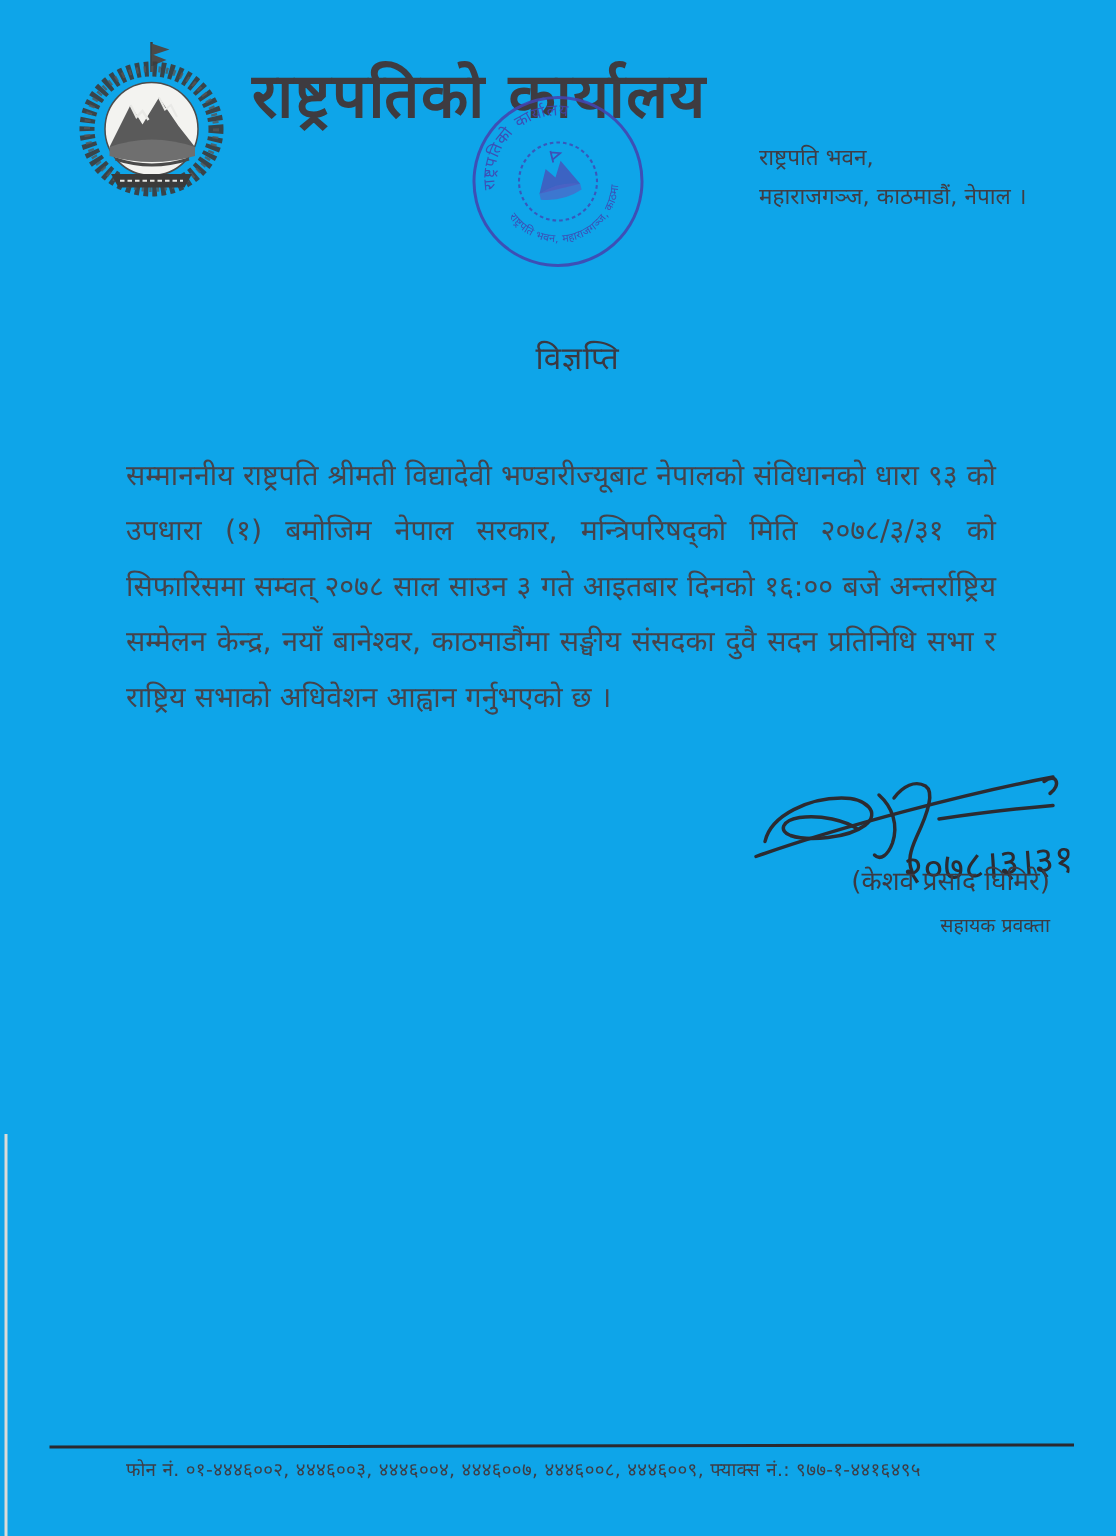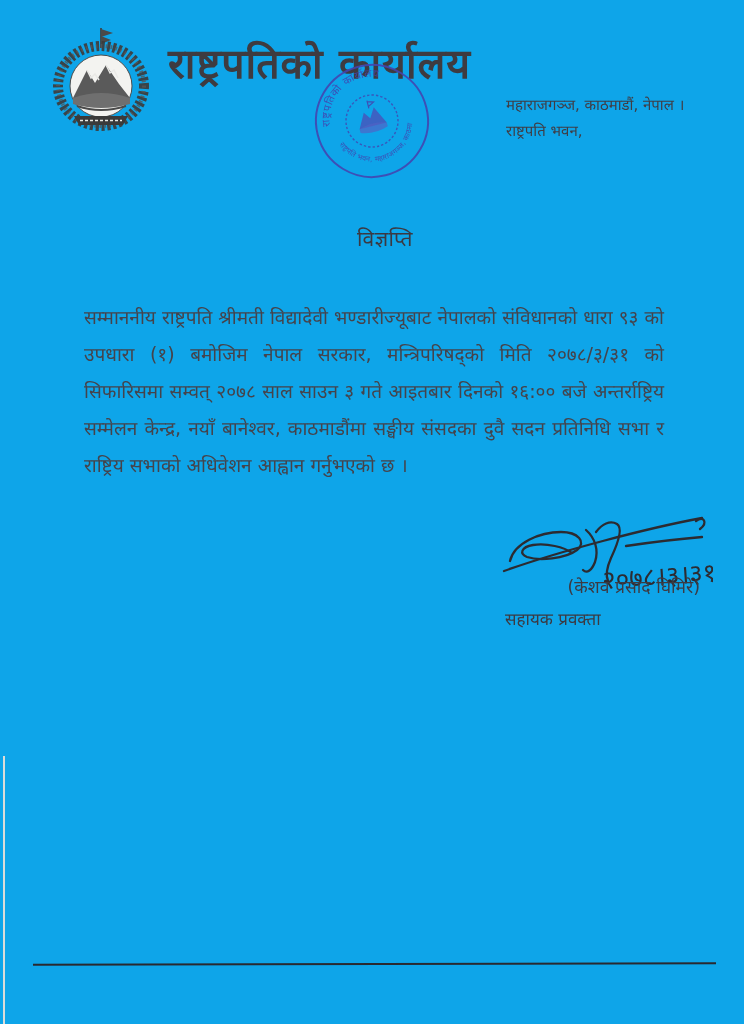--- a/index.html
+++ b/index.html
@@ -80,22 +80,22 @@
     width: 195px;
     text-align: right;
     font-size: 17.5px;
     color: #3c3a42;
     white-space: nowrap;
   }
   .signatory-role {
     position: absolute;
     left: 505px; top: 607px;
     width: 195px;
-    text-align: left;
-    font-size: 17px;
+    text-align: right;
+    font-size: 13px;
     color: #3c3a42;
   }
 
   
   .footer-rule {
     position: absolute;
     left: 33px; top: 963px;
     width: 683px; height: 2.4px;
     background: #2a292f;
     transform: rotate(-0.12deg);
@@ -166,22 +166,22 @@
       <text font-size="10.5" fill="#4343ae" letter-spacing="0.6">
         <textPath href="#sealTopArc" startOffset="8%">राष्ट्रपतिको कार्यालय</textPath>
       </text>
       <text font-size="7.2" fill="#4343ae" letter-spacing="0.2">
         <textPath href="#sealBottomArc" startOffset="2%">राष्ट्रपति भवन, महाराजगञ्ज, काठमाडौं</textPath>
       </text>
     </svg>
   </div>
 
   <div class="address-block">
+    <div>राष्ट्रपति भवन,</div>
     <div>महाराजगञ्ज, काठमाडौं, नेपाल ।</div>
-    <div>राष्ट्रपति भवन,</div>
   </div>
 
   <div class="notice-heading">विज्ञप्ति</div>
 
   <p class="notice-body">सम्माननीय राष्ट्रपति श्रीमती विद्यादेवी भण्डारीज्यूबाट नेपालको संविधानको धारा ९३ को उपधारा (१) बमोजिम नेपाल सरकार, मन्त्रिपरिषद्को मिति २०७८/३/३१ को सिफारिसमा सम्वत् २०७८ साल साउन ३ गते आइतबार दिनको १६:०० बजे अन्तर्राष्ट्रिय सम्मेलन केन्द्र, नयाँ बानेश्वर, काठमाडौंमा सङ्घीय संसदका दुवै सदन प्रतिनिधि सभा र राष्ट्रिय सभाको अधिवेशन आह्वान गर्नुभएको छ ।</p>
 
   <div>
     <svg class="signature-svg" viewBox="0 0 215 97" aria-hidden="true">
       <g stroke="#2c2b31" stroke-width="2.3" fill="none" stroke-linecap="round">
         <path d="M12,58 C16,40 42,29 63,29 C80,29 89,39 79,47 C67,56 41,58 29,54 C21,51 23,44 35,42 C49,40 66,44 74,50"></path>
@@ -191,16 +191,17 @@
         <path d="M128,43 C155,39 180,36 204,34"></path>
         <path d="M198,18 C206,12 210,20 202,26"></path>
       </g>
       <text x="104" y="83" font-size="26" fill="#2c2b31" transform="rotate(-4 150 75)">२०७८।३।३१</text>
     </svg>
     <div class="signatory-name">(केशव प्रसाद घिमिरे)</div>
     <div class="signatory-role">सहायक प्रवक्ता</div>
   </div>
 
   <div class="footer-rule"></div>
+  <div class="footer-contact">फोन नं. ०१-४४४६००२, ४४४६००३, ४४४६००४, ४४४६००७, ४४४६००८, ४४४६००९, फ्याक्स नं.: ९७७-१-४४१६४९५</div>
 
   <div class="scan-line"></div>
 
 </div>
 
 </body></html>

